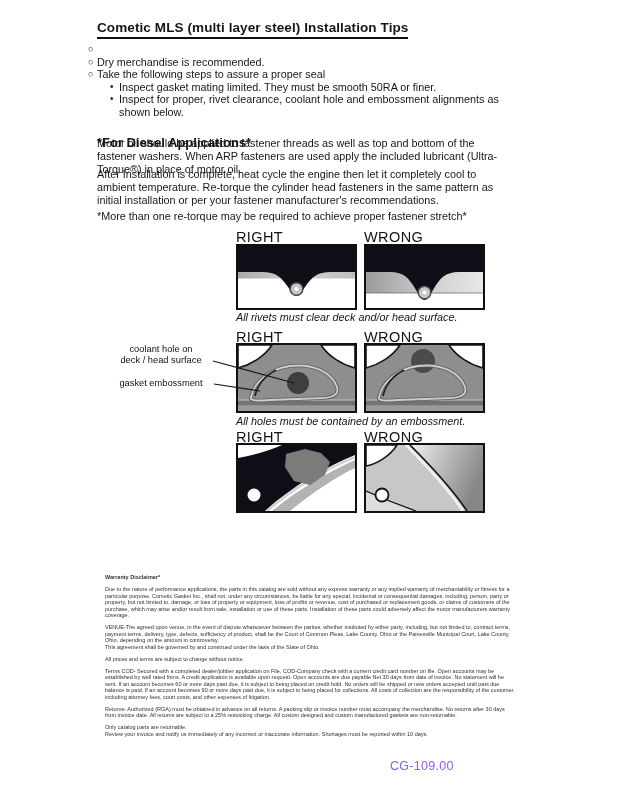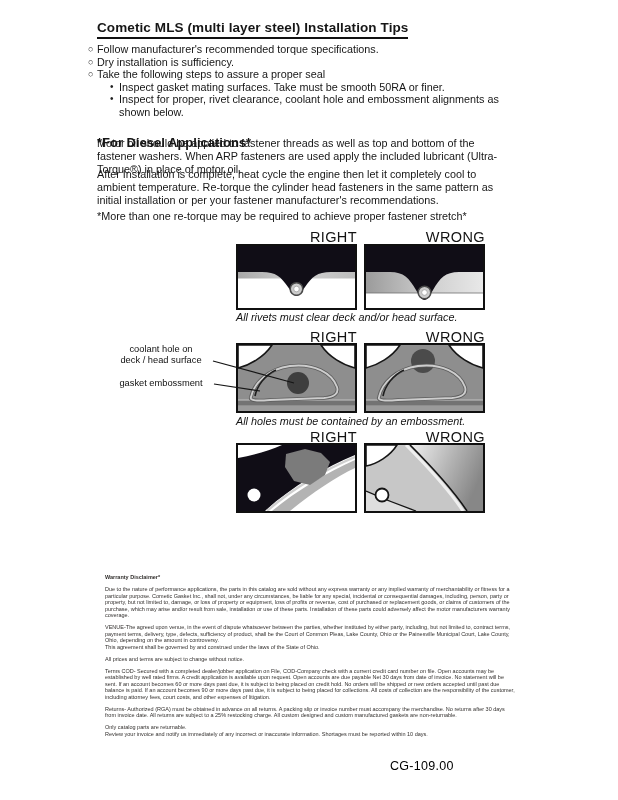--- a/index.html
+++ b/index.html
@@ -17,59 +17,58 @@
   .tips{left:88px;top:43px;width:430px;font-size:10.8px;line-height:12.6px;}
   .tip-row{display:flex;}
   .marker{width:9px;flex:0 0 9px;font-size:9px;line-height:12.6px;color:#222;}
   .sub{margin-left:22px;}
   .sub .marker{font-size:10px;}
   
   .diesel-head{left:97px;top:135px;font-size:13px;font-weight:bold;}
   .para{left:97px;width:418px;font-size:10.8px;line-height:12.9px;}
   .p1{top:137px;} .p2{top:168px;} .p3{top:210px;}
   
-  .fig-label{width:121px;text-align:right;font-size:14.5px;letter-spacing:.4px;color:#131313;}
+  .fig-label{width:121px;text-align:left;font-size:14.5px;letter-spacing:.4px;color:#131313;}
   .panel{width:121px;border:2px solid #101010;background:#fff;box-sizing:border-box;}
   .panel svg{display:block;}
   .caption{font-size:10.8px;line-height:12.5px;color:#141414;font-style:italic;}
   .ann{width:102px;text-align:center;font-size:9.3px;line-height:10.6px;color:#111;}
   .pointer-overlay{z-index:6;}
   
   .legal-outer{left:105px;top:574px;width:412px;height:175px;}
   .legal-inner{
     width:824px;transform:scale(.5);transform-origin:0 0;
     font-size:11px;line-height:13px;color:#33302e;
   }
   .legal-inner .lp{margin:0 0 11px 0;}
   .legal-inner .lh{font-weight:bold;margin:0 0 11px 0;}
-  .footer-code{left:390px;top:759px;font-size:12.5px;color:#000000;letter-spacing:.3px;}
+  .footer-code{left:390px;top:759px;font-size:12.5px;color:#8b5cf6;letter-spacing:.3px;}
 </style>
 </head>
 <body>
 
 <div class="page">
 
   <div class="abs doc-title">Cometic MLS (multi layer steel) Installation Tips</div>
 
   <div class="abs tips">
     <div class="tip-row">
       <span class="marker">○</span>
-      <span>Follow manufacturer's recommended torque specifications.</span>
     </div>
     <div class="tip-row">
       <span class="marker">○</span>
-      <span>Dry installation is sufficiency.</span>
+      <span>Dry merchandise is recommended.</span>
     </div>
     <div class="tip-row">
       <span class="marker">○</span>
       <span>Take the following steps to assure a proper seal</span>
     </div>
     <div class="tip-row sub">
       <span class="marker">•</span>
-      <span>Inspect gasket mating surfaces.  Take must be smooth 50RA or finer.</span>
+      <span>Inspect gasket mating limited.  They must be smooth 50RA or finer.</span>
     </div>
     <div class="tip-row sub">
       <span class="marker">•</span>
       <span>Inspect for proper, rivet clearance, coolant hole and embossment alignments as shown below.</span>
     </div>
   </div>
 
   <div class="abs diesel-head">*For Diesel Applications*</div>
   <div class="abs para p1">Motor oil should be applied to fastener threads as well as top and bottom of the fastener washers. When ARP fasteners are used apply the included lubricant (Ultra-Torque®) in place of motor oil.</div>
   <div class="abs para p2">After Installation is complete, heat cycle the engine then let it completely cool to ambient temperature. Re-torque the cylinder head fasteners in the same pattern as initial installation or per your fastener manufacturer's recommendations.</div>

